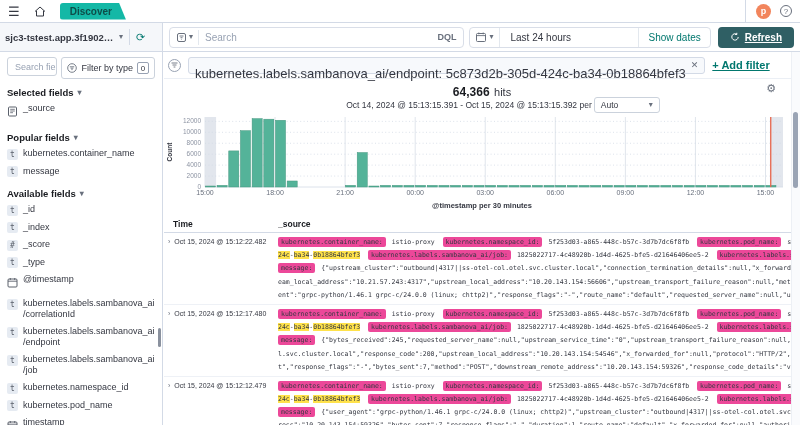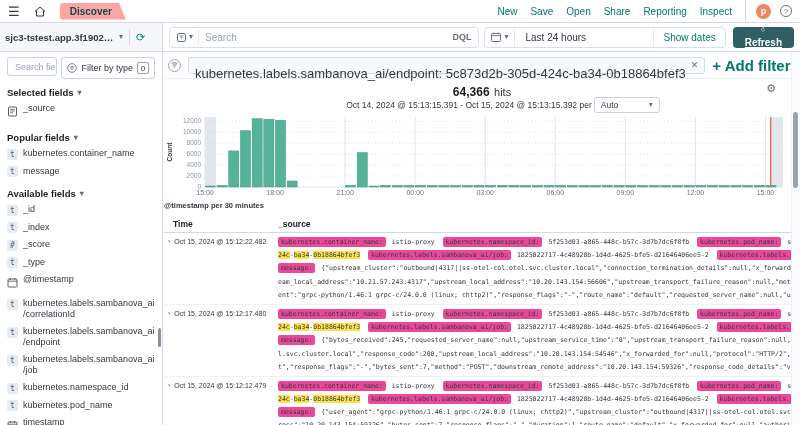--- a/index.html
+++ b/index.html
@@ -5,21 +5,21 @@
   * { margin:0; padding:0; box-sizing:border-box; }
   html,body { width:800px; height:425px; overflow:hidden; background:#fff;
     font-family:"Liberation Sans", sans-serif; color:#343741; }
   .app { position:relative; width:800px; height:425px; background:#fff; overflow:hidden; }
 
   
   .navbar { position:absolute; left:0; top:0; width:800px; height:23px;
     display:flex; align-items:center; border-bottom:1px solid #D3DAE6; background:#fff; padding:0 8px; }
   .hamburger { font-size:13px; color:#343741; line-height:1; cursor:pointer; margin-right:10px; }
   .home-btn { width:20px; height:16px; display:flex; align-items:center; justify-content:center; margin-right:10px; cursor:pointer; }
-  .crumb { background:#fca5a5; color:#0E4D49; font-size:10px; font-weight:700; padding:3px 14px 3px 10px;
+  .crumb { background:#14b8a6; color:#0E4D49; font-size:10px; font-weight:700; padding:3px 14px 3px 10px;
     clip-path:polygon(0 0, calc(100% - 7px) 0, 100% 100%, 0 100%); border-radius:3px 0 0 3px; cursor:pointer; }
   .nav-right { margin-left:auto; display:flex; align-items:center; gap:13px; }
   .nav-right a { color:#01776E; font-size:10px; text-decoration:none; cursor:pointer; }
   .nav-user { display:flex; align-items:center; gap:9px; border-left:1px solid #D3DAE6; padding-left:10px; height:23px; }
   .avatar { width:15px; height:15px; border-radius:50%; background:#F2855C; color:#fff; font-size:9px; font-weight:700;
     display:flex; align-items:center; justify-content:center; cursor:pointer; }
   .help-ic { width:12px; height:12px; border-radius:50%; border:1px solid #69707D; color:#69707D; font-size:8px;
     display:flex; align-items:center; justify-content:center; cursor:pointer; }
 
   
@@ -38,21 +38,21 @@
   .sq-btn { display:flex; align-items:center; gap:3px; cursor:pointer; padding-right:5px; border-right:1px solid #E3E8EE; height:15px; }
   .q-placeholder { flex:1; color:#98A2B3; font-size:10px; }
   .dql { font-size:9px; color:#69707D; font-weight:600; cursor:pointer; }
   .datebar { height:21px; border:1px solid #D9DEE8; border-radius:4px; background:#fff;
     display:flex; align-items:center; }
   .cal-btn { display:flex; align-items:center; gap:3px; padding:0 6px; height:100%; border-right:1px solid #E3E8EE; cursor:pointer; }
   .t-range { font-size:10px; color:#343741; padding:0 10px; width:138px; cursor:pointer; }
   .show-dates { font-size:10px; color:#01776E; padding:0 9px; border-left:1px solid #E3E8EE; height:100%;
     display:flex; align-items:center; cursor:pointer; white-space:nowrap; }
   .refresh-btn { height:21px; background:#2F5F64; color:#fff; border:none; border-radius:4px; margin-left:2px;
-    display:flex; align-items:center; gap:5px; padding:0 12px; font-size:10px; font-weight:700; cursor:pointer;flex-direction:column; }
+    display:flex; align-items:center; gap:5px; padding:0 12px; font-size:10px; font-weight:700; cursor:pointer; }
   .refresh-btn .lbl { text-decoration:underline; }
 
   
   .sidebar { position:absolute; left:0; top:52px; width:163px; bottom:0; border-right:1px solid #D3DAE6;
     background:#fff; padding:5px 7px 0 7px; overflow:hidden; }
   .sb-controls { display:flex; gap:4px; }
   .f-search { flex:1; min-width:0; height:19px; border:1px solid #CBD2DC; border-radius:3px; display:flex;
     align-items:center; padding:0 4px; gap:3px; overflow:hidden; }
   .f-search span { color:#98A2B3; font-size:9px; white-space:nowrap; }
   .f-type { flex:none; height:19px; border:1px solid #CBD2DC; border-radius:3px; display:flex; align-items:center;
@@ -69,33 +69,33 @@
   .sb-scroll { position:absolute; left:158px; top:328px; width:3px; height:19px; background:#8A919E; border-radius:2px; }
 
   .main { position:absolute; left:164px; top:52px; right:0; bottom:0; background:#fff; overflow:hidden; }
   .filterbar { height:27px; display:flex; align-items:center; gap:7px; padding:0 4px; border-bottom:1px solid #EBEFF5; }
   .filter-menu-ic { width:13px; height:13px; border-radius:50%; border:1px solid #98A2B3; display:flex;
     align-items:center; justify-content:center; cursor:pointer; }
   .filter-pill { display:flex; align-items:center; gap:5px; border:1px solid #D3DAE6; background:#F7F9FC;
     border-radius:3px; height:17px; padding:0 6px; cursor:pointer; }
   .filter-pill .txt { font-size:13px; color:#343741; white-space:nowrap;margin-top:16px; }
   .filter-pill .x { color:#69707D; font-size:9px; cursor:pointer; }
-  .add-filter { color:#01776E; font-size:15px; font-weight:600; cursor:pointer; }
+  .add-filter { color:#01776E; font-size:11px; font-weight:600; cursor:pointer;text-decoration:underline; }
 
   .hits-row { text-align:center; margin-top:3px; height:14px; }
   .hits-val { font-size:12px; font-weight:700; color:#1A1C21; }
   .hits-suffix { font-size:11px; color:#343741; }
   .subtitle-row { display:flex; align-items:center; justify-content:center; gap:2px; height:18px;margin-left:42px; }
   .subtitle { font-size:8.5px; color:#343741; }
   .interval-select { width:66px; height:16px; border:1px solid #CBD2DC; border-radius:3px; background:#fff;
     display:flex; align-items:center; justify-content:space-between; padding:0 6px; font-size:8.5px; cursor:pointer; }
   .gear { position:absolute; right:24px; top:30px; color:#69707D; font-size:11px; cursor:pointer; }
 
   .chart-wrap { position:relative; height:86px; }
-  .axis-label { font-size:7.5px; font-weight:700; color:#343741; height:11px; margin-top:1px; }
+  .axis-label { text-align:center; font-size:7.5px; font-weight:700; color:#343741; height:11px; margin-top:1px; }
 
   .thead { display:flex; border-bottom:1px solid #D3DAE6; padding:3px 16px 3px 0; margin-top:4px; }
   .th-time { width:114px; flex:none; padding-left:9px; font-size:8.5px; font-weight:700; color:#1A1C21; cursor:pointer; }
   .th-source { flex:1; font-size:8.5px; font-weight:700; color:#1A1C21; }
   .doc-row { display:flex; border-bottom:1px solid #EEF1F6; padding:3px 0 2px 0; }
   .doc-time { width:114px; flex:none; display:flex; gap:4px; padding-left:4px; font-size:7px; color:#343741;
     align-items:flex-start; line-height:12px; }
   .caret { color:#69707D; font-size:7px; cursor:pointer; line-height:12px; }
   .doc-source { flex:1; overflow:hidden; font-family:"DejaVu Sans Mono", monospace; font-size:6.5px;
     line-height:13.2px; color:#343741; }
@@ -114,28 +114,20 @@
 
   <div class="navbar">
     <span class="hamburger">☰</span>
     <span class="home-btn">
       <svg width="12" height="11" viewBox="0 0 12 11">
           <path d="M1 5.5 L6 1 L11 5.5 M2.5 4.8 V10 H9.5 V4.8" fill="none" stroke="#343741" stroke-width="1"></path>
         </svg>
     </span>
     <span class="crumb">Discover</span>
     <div class="nav-right">
-      <span id="nav-links-slot" style="display:flex;gap:13px;">
-          <a>New</a>
-          <a>Save</a>
-          <a>Open</a>
-          <a>Share</a>
-          <a>Reporting</a>
-          <a>Inspect</a>
-        </span>
       <span class="nav-user">
         <span class="avatar">p</span>
         <span class="help-ic">?</span>
       </span>
     </div>
   </div>
 
   <div class="toolbar">
     <div class="index-select">
       <span class="index-name">sjc3-tstest.app.3f1902ac...</span>

